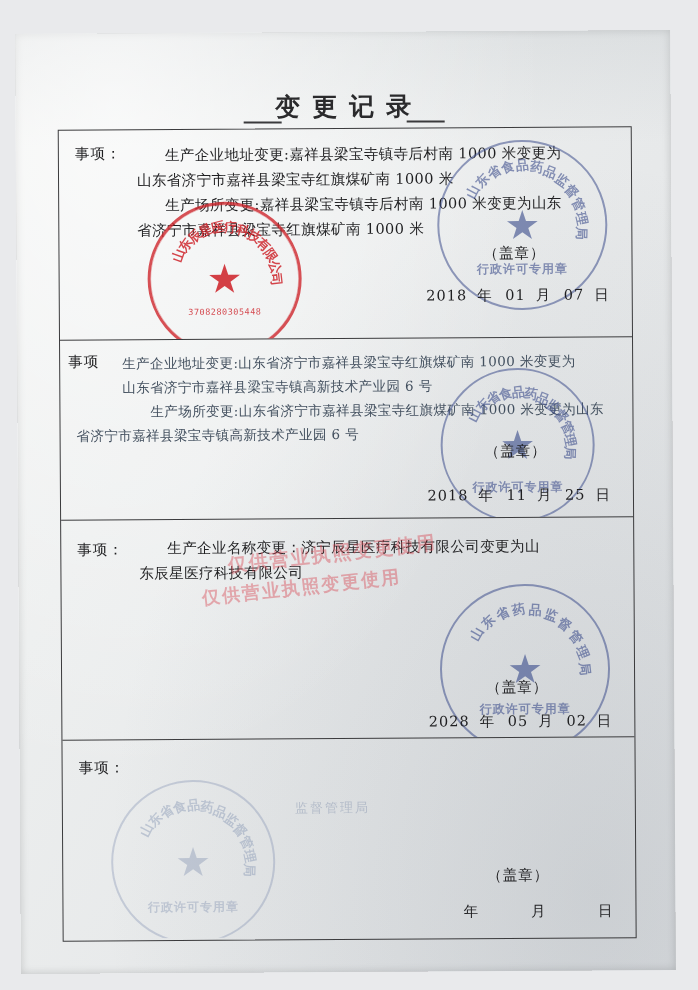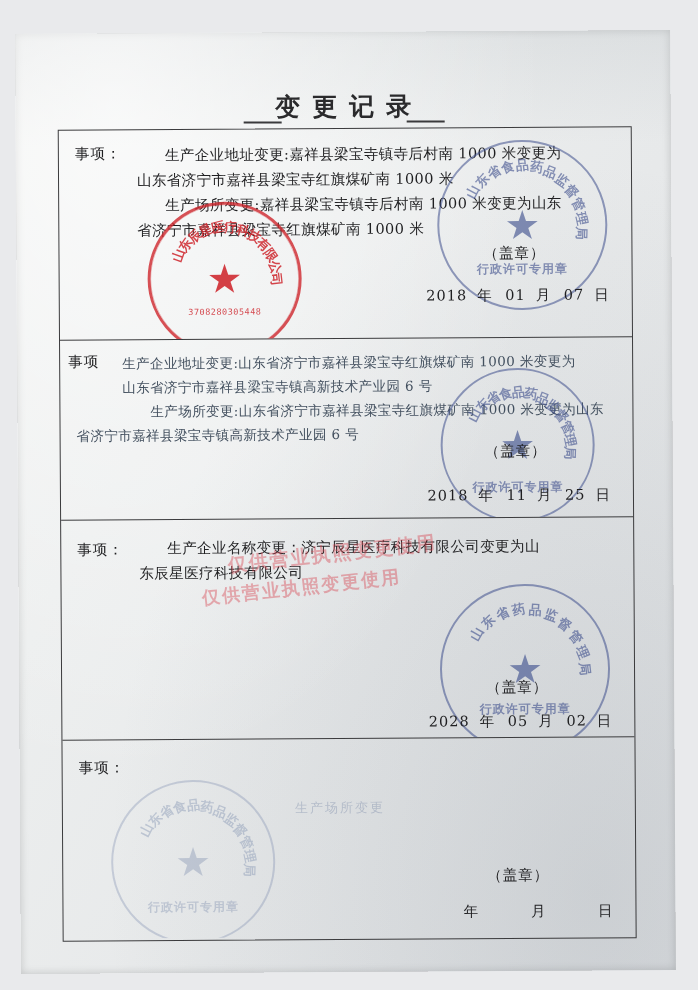--- a/index.html
+++ b/index.html
@@ -367,21 +367,21 @@
             <span style="transform:rotate(36deg) translate(0,-65px) rotate(0deg);">监</span>
             <span style="transform:rotate(50deg) translate(0,-65px) rotate(0deg);">督</span>
             <span style="transform:rotate(64deg) translate(0,-65px) rotate(0deg);">管</span>
             <span style="transform:rotate(78deg) translate(0,-65px) rotate(0deg);">理</span>
             <span style="transform:rotate(92deg) translate(0,-65px) rotate(0deg);">局</span>
           </div>
           <div class="star faint">★</div>
           <div class="stamp-sub" style="bottom:26px; color:rgba(100,120,160,0.30);">行政许可专用章</div>
         </div>
 
-        <div class="blur-note" style="left:232px; top:60px;">生产场所变更</div>
+        <div class="blur-note" style="left:232px; top:60px;">监督管理局</div>
 
         <div class="seal-label" style="top:128px;">（盖章）</div>
         <div class="date-line" style="top:164px;">
           <span class="num"></span><span class="unit">年</span>
           <span class="num" style="padding-left:34px;"></span><span class="unit">月</span>
           <span class="num" style="padding-left:34px;"></span><span class="unit">日</span>
         </div>
       </div>
 
     </div>

